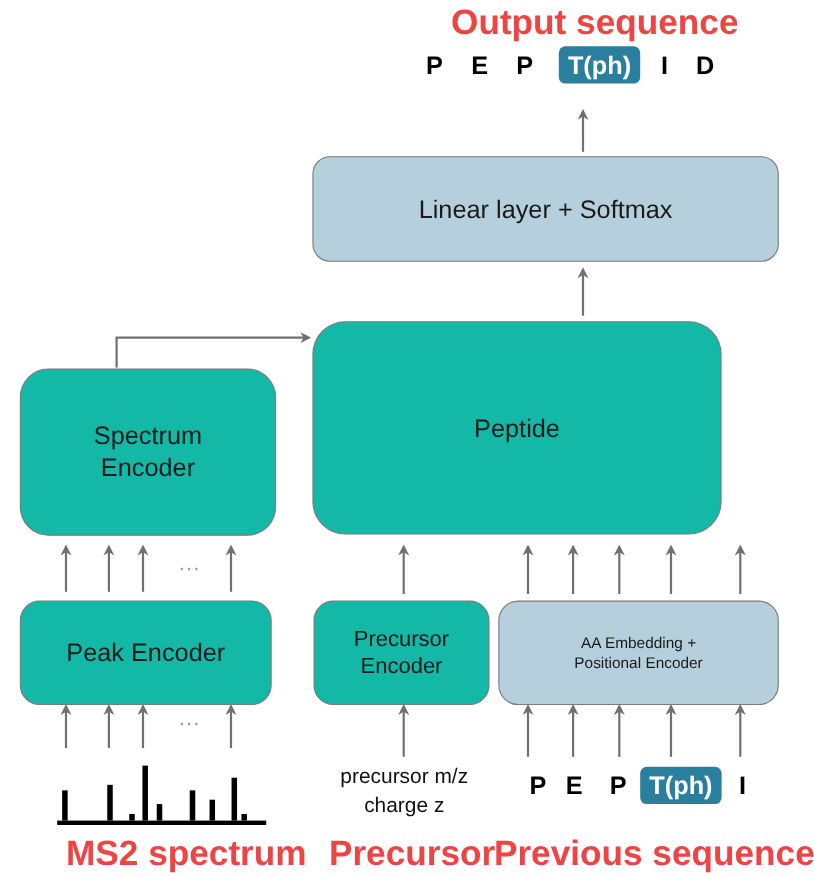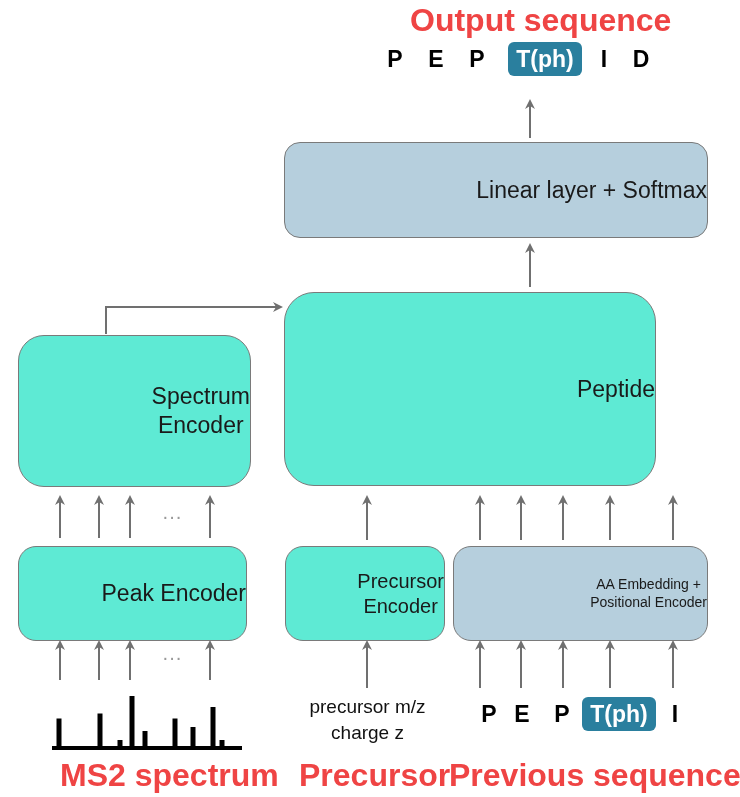--- a/index.html
+++ b/index.html
@@ -1,18 +1,18 @@
 <!DOCTYPE html>
 <html><head>
 <meta charset="utf-8">
 <style>
   html,body{margin:0;padding:0;background:#ffffff;}
   body{width:740px;height:797px;position:relative;overflow:hidden;font-family:"Liberation Sans",sans-serif;}
-  .box{position:absolute;box-sizing:border-box;border:1.5px solid #7a7a7a;display:flex;align-items:center;justify-content:flex-end;text-align:center;color:#1a1a1a;}
-  .gray{background:#5eead4;}
+  .box{position:absolute;box-sizing:border-box;border:1.5px solid #7a7a7a;display:flex;align-items:center;justify-content:center;text-align:center;color:#1a1a1a;}
+  .gray{background:#14b8a6;}
   .blue{background:#b6cfdd;}
   .box span{display:block;line-height:1.25;}
   svg#wires{position:absolute;left:0;top:0;}
   .caption{position:absolute;color:#ef4444;font-size:32px;white-space:nowrap;font-weight:bold;}
   .token{position:absolute;font-weight:bold;font-size:23px;color:#000;text-align:center;}
   .token.hl{background:#2a7f9e;border-radius:6px;color:#ffffff;}
   .small{position:absolute;font-size:19px;color:#111;text-align:center;line-height:1.35;}
 </style>
 </head>
 <body>

